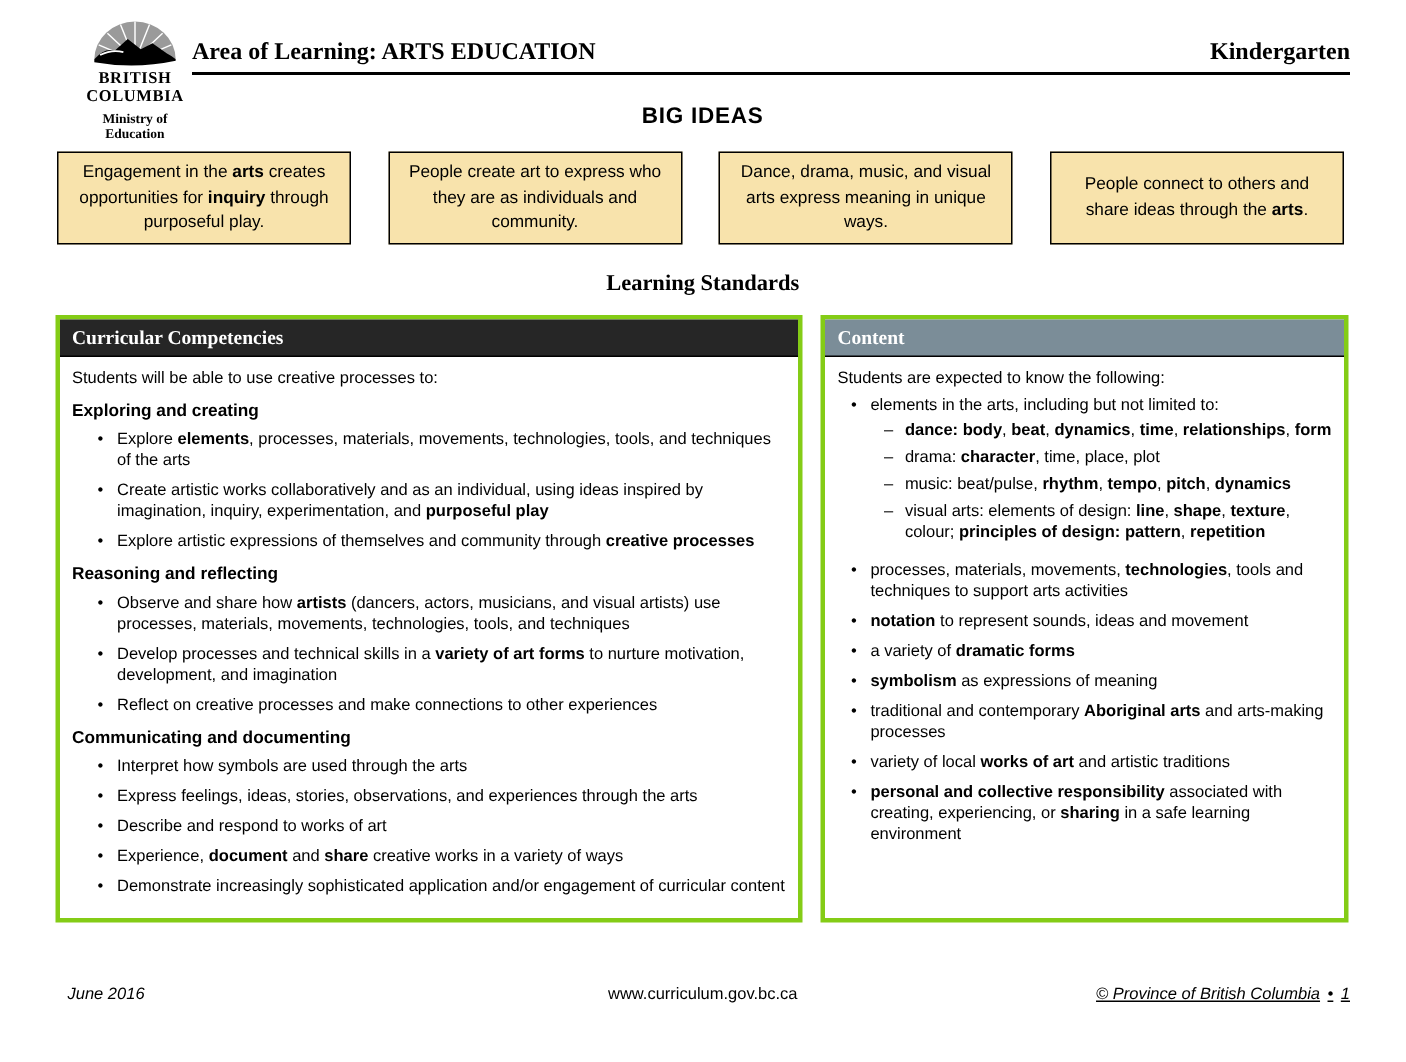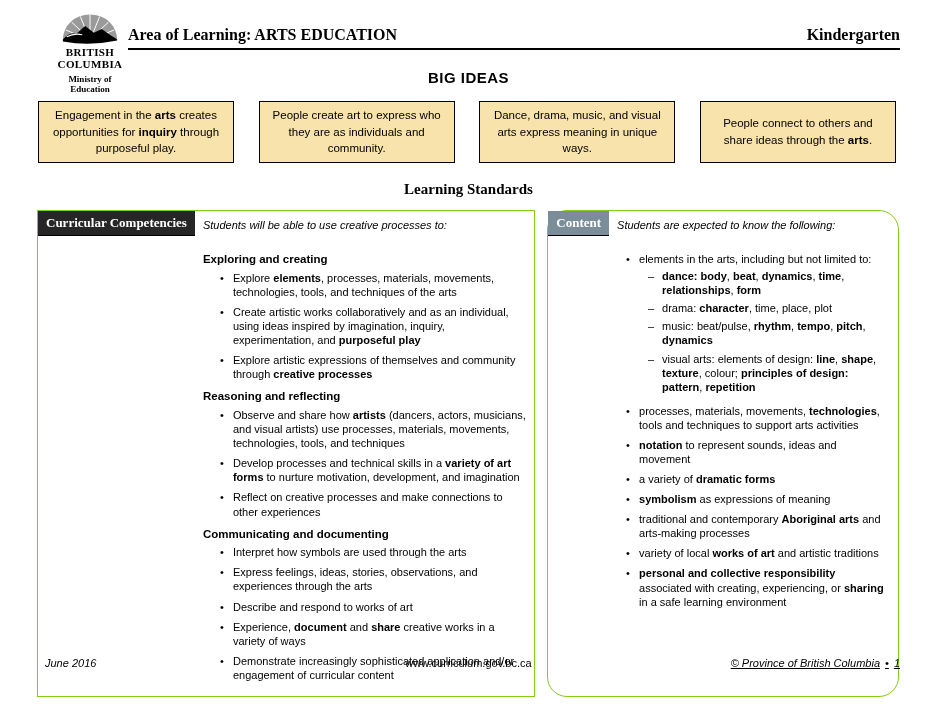--- a/index.html
+++ b/index.html
@@ -20,32 +20,32 @@
   #big-ideas-row{position:absolute;left:38px;top:101px;width:858px;display:flex;justify-content:space-between;}
   .bi-box{
     width:196px;min-height:62px;box-sizing:border-box;
     background:var(--box-bg,#F8E3AC);border:1px solid var(--box-border,#000);
     display:flex;align-items:center;justify-content:center;text-align:center;padding:5px 9px;
   }
   .bi-box p{margin:0;font-size:11.5px;line-height:1.45;}
   
   .ls-heading{position:absolute;left:0;top:181px;width:100%;text-align:center;font-family:"Liberation Serif",serif;font-weight:bold;font-size:15px;}
   .ls-table{position:absolute;left:37px;top:210px;width:862px;display:flex;align-items:stretch;}
-  .col{box-sizing:border-box;border:1px solid #84cc16;background:#fff;min-height:390px;display:flex;flex-direction:row;}
+  .col{box-sizing:border-box;border:3px solid #84cc16;background:#fff;min-height:390px;display:flex;flex-direction:column;}
   .col-cc{width:510px;margin-right:12px;}
-  .col-content{width:360px;border-radius:20px;}
+  .col-content{width:360px;}
   .col-header{
     box-sizing:border-box;height:25px;border-bottom:1px solid #000;color:var(--hdr-text,#fff);
     font-family:"Liberation Serif",serif;font-weight:bold;font-size:13px;
     display:flex;align-items:center;padding:0 8px;flex:none;
   }
   .col-cc .col-header{background:var(--cc-hdr,#262626);}
   .col-content .col-header{background:var(--content-hdr,#7B8D98);}
   .col-body{padding:5px 8px 8px;font-size:11px;line-height:1.28;}
-  .intro{font-style:italic;font-size:11px;margin:2px 0 20px;}
+  .intro{font-size:11px;margin:2px 0 4px;}
   .sec-heading{font-weight:bold;font-size:11.5px;margin:8px 0 4px;}
   ul.blist{list-style:none;margin:0;padding:0;}
   .blist li{display:flex;margin-bottom:6px;}
   .blist .mk{flex:none;width:13px;margin-left:17px;}
   .blist .tx{flex:1;}
   .col-content .blist > li > .mk{margin-left:9px;}
   ul.sub{margin-top:3px;}
   .sub li{margin-bottom:4px;}
   .sub .mk{margin-left:2px;width:14px;}
   

